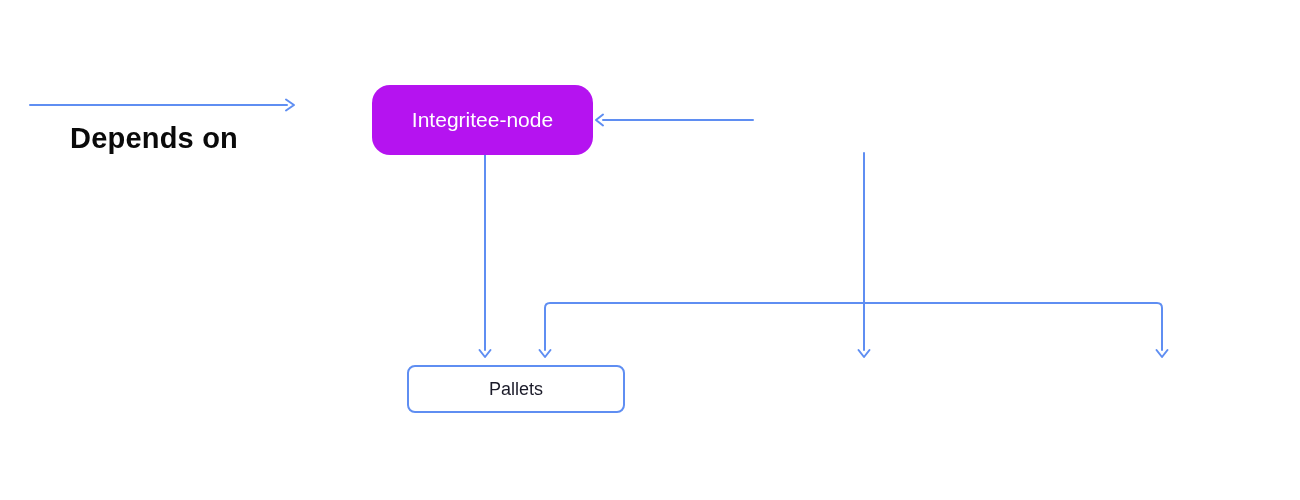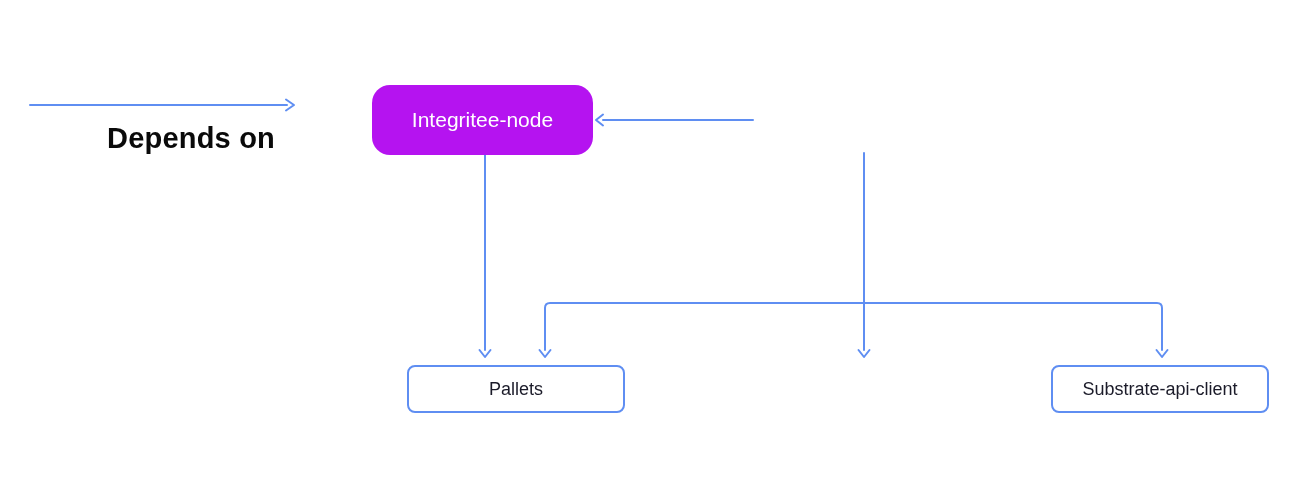--- a/index.html
+++ b/index.html
@@ -30,21 +30,20 @@
   }
   .legend-label {
     position: absolute;
     left: 70px;
     top: 122px;
     font-size: 29px;
     font-weight: 700;
     color: #0a0a0a;
     letter-spacing: 0.2px;
     white-space: nowrap;
-    margin-left: 37px;
   }
   .node {
     position: absolute;
     display: flex;
     align-items: center;
     justify-content: center;
     white-space: nowrap;
   }
   .node-filled {
     border-radius: 18px;
@@ -116,17 +115,14 @@
   <div class="node node-filled node-magenta">
     <span>Integritee-node</span>
   </div>
 
 
   <div class="node node-outline node-pallets">
     <span>Pallets</span>
   </div>
 
 
-  <div class="node node-outline node-substrate">
-    <span>Substrate-api-client</span>
-  </div>
 
 </div>
 
 </body></html>

